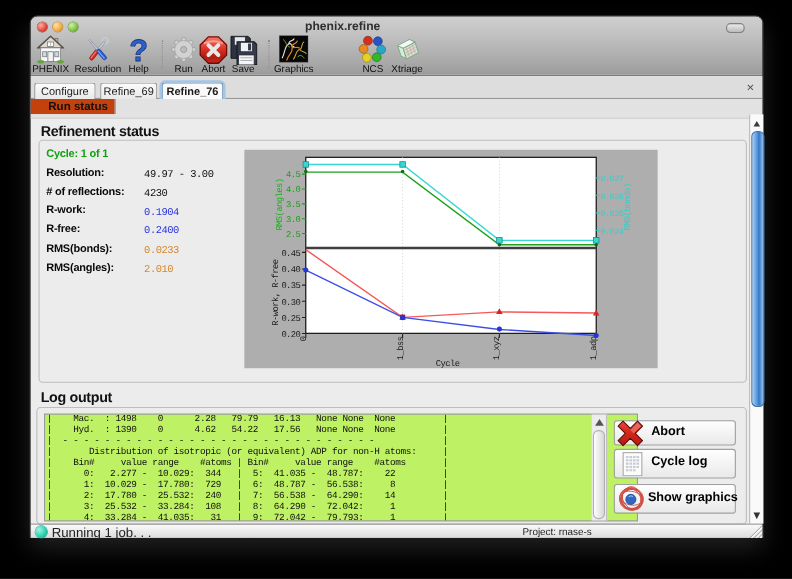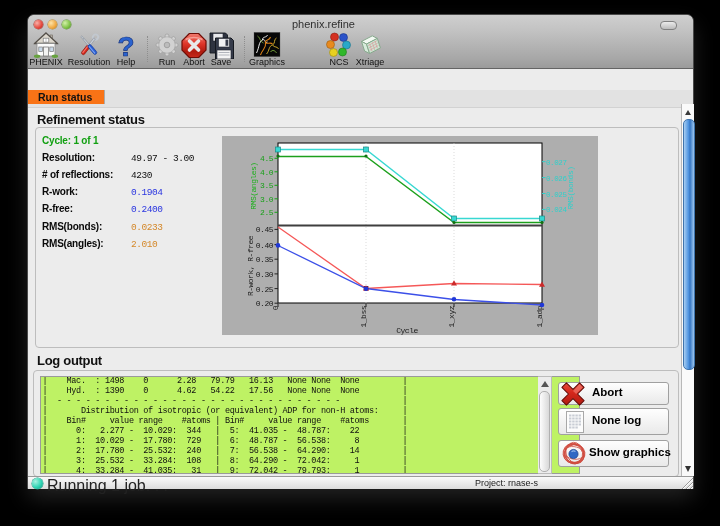--- a/index.html
+++ b/index.html
@@ -6,41 +6,41 @@
 #stage{position:relative;width:720px;height:526px;background:#000;overflow:hidden;
   font-family:"Liberation Sans",sans-serif;}
 #win{position:absolute;left:28px;top:15px;width:665px;height:473px;
   background:#ececec;border-radius:6px 6px 0 0;
   box-shadow:0 10px 22px rgba(70,70,70,0.5);outline:1px solid #4a4a4a;}
 .abs{position:absolute;}
 #chrome{position:absolute;left:0;top:0;width:665px;height:53px;
   background:linear-gradient(#cfcfcf,#c2c2c2 30%,#a7a7a7 82%,#9b9b9b);
   border-radius:6px 6px 0 0;border-bottom:1px solid #646464;}
 .tl{position:absolute;top:4.5px;width:9px;height:9px;border-radius:50%;}
-#title{position:absolute;top:3px;left:16px;width:559px;text-align:center;
-  font-size:11px;font-weight:normal;color:#303030;}
+#title{position:absolute;top:3px;left:4px;width:559px;text-align:center;
+  font-size:11px;font-weight:bold;color:#303030;}
 #loz{position:absolute;right:16px;top:6px;width:15px;height:7px;border-radius:4px;
   border:1px solid #808080;background:linear-gradient(#ebebeb,#bbbbbb);}
 .tbitem{position:absolute;top:17px;height:35px;}
 .tbitem .lab{position:absolute;bottom:0;left:50%;transform:translateX(-50%);
   font-size:9px;color:#111;white-space:nowrap;}
 .tbitem svg{position:absolute;top:0;left:50%;transform:translateX(-50%);}
 .tbsep{position:absolute;top:21px;width:0;height:26px;border-left:1px dotted #8e8e8e;}
 #tabstrip{position:absolute;left:0;top:54px;width:665px;height:21px;background:#dddddd;}
 #tabstrip .line{position:absolute;left:0;bottom:0;width:665px;height:1px;background:#989898;}
 .tab{position:absolute;bottom:0;height:14px;border:1px solid #9a9a9a;border-bottom:none;
   border-radius:3px 3px 0 0;background:linear-gradient(#fbfbfb,#e9e9e9);
   font-size:10px;color:#1a1a1a;text-align:center;line-height:15px;}
 .tabsel{background:#fafafa;font-weight:bold;border-color:#7596c0;
   box-shadow:0 0 0 2px #a6c4e4;}
 #tabx{position:absolute;right:7px;top:5.5px;font-size:9px;color:#555;}
 #rsrow{position:absolute;left:0;top:75px;width:665px;height:14px;background:#e2e2e2;}
-#rstab{position:absolute;left:0;top:0;width:66px;height:13.5px;background:#f97316;
+#rstab{position:absolute;left:0;top:0;width:66px;height:13.5px;background:#c2410c;
   border-right:1px solid #aaa;font-weight:bold;font-size:10.5px;color:#111;
-  line-height:14px;padding-left:10px;}
+  line-height:14px;padding-left:10px;text-align:center;}
 #content{position:absolute;left:0;top:89px;width:665px;height:372px;background:#ececec;}
 h2{margin:0;font-size:13px;font-weight:bold;color:#111;letter-spacing:-0.3px;}
 .gbox{position:absolute;border:1px solid #bdbdbd;border-radius:4px;}
 .statlab{position:absolute;left:14px;font-size:10px;letter-spacing:-0.2px;font-weight:bold;color:#0a0a0a;white-space:nowrap;}
 .statval{position:absolute;left:103px;font-family:"Liberation Mono",monospace;
   font-size:9.5px;letter-spacing:-0.45px;white-space:nowrap;}
 #logbox{position:absolute;left:12px;top:272px;width:498px;height:96px;background:#bef264;
   border:1px solid #9a9a9a;overflow:hidden;padding-left:40px;}
 #logpre{position:absolute;left:1.5px;top:-1.5px;margin:0;
   font-family:"Liberation Mono",monospace;font-size:8.5px;line-height:10.06px;color:#101010;
@@ -189,20 +189,27 @@
           <polygon points="6,7 10,11 10,21 6,17" fill="#d8ecdc"></polygon>
           <polygon points="10,11 22,9 22,19 10,21" fill="#cde6d4"></polygon>
         </g>
         <g transform="rotate(-18 13 13)" stroke="#d89a9a" stroke-width="0.6" fill="none">
           <path d="M11 13 L21 11 M11 15.5 L21 13.5 M11 18 L21 16"></path>
           <path d="M13 11.7 L13 19.7 M16 11.2 L16 19.2 M19 10.7 L19 18.7"></path>
         </g>
       </svg>
       <span class="lab">Xtriage</span>
     </div>
+  </div>
+  <div id="tabstrip">
+    <div class="line"></div>
+    <div class="tab" style="left:3px;width:54px;">Configure</div>
+    <div class="tab" style="left:63px;width:50px;">Refine_69</div>
+    <div class="tab tabsel" style="left:119px;width:54px;">Refine_76</div>
+    <div id="tabx">✕</div>
   </div>
   <div id="rsrow">
         <div id="rstab">Run status</div>
       </div>
   <div id="content">
     <div class="abs" style="left:0;top:0;width:665px;height:2.5px;background:#e2e2e2;border-bottom:1px solid #d2d2d2;"></div>
     <h2 style="position:absolute;left:9px;top:8px;">Refinement status</h2>
     <div class="gbox" style="left:7px;top:23px;width:642px;height:219px;"></div>
     <div class="statlab" style="top:31px;color:#12a012;">Cycle: 1 of 1</div>
     <div class="statlab" style="top:48px;">Resolution:</div>
@@ -380,21 +387,21 @@
                 <rect x="10.4" y="3.5" width="2.4" height="2"></rect>
                 <rect x="13.6" y="3.5" width="2.4" height="2"></rect>
           </g>
           <g transform="translate(0 12)">
             <rect x="4" y="3.5" width="2.4" height="2"></rect>
                 <rect x="7.2" y="3.5" width="2.4" height="2"></rect>
                 <rect x="10.4" y="3.5" width="2.4" height="2"></rect>
           </g>
         </g>
       </svg>
-      <span class="abs" style="left:33px;top:5px;">None log</span>
+      <span class="abs" style="left:33px;top:5px;">Cycle log</span>
     </div>
     <div class="btn" style="top:336px;height:25px;">
       <svg width="26" height="25" viewBox="0 0 26 25" style="left:2px;top:0px;">
         <g stroke="#cc3a2c" stroke-width="0.8" fill="none" opacity="0.9">
           <ellipse cx="13" cy="12.5" rx="11" ry="10.2" transform="rotate(14 13 12.5)"></ellipse>
           <ellipse cx="12.6" cy="12.8" rx="10.2" ry="8.8" transform="rotate(-28 13 12.5)"></ellipse>
           <ellipse cx="13.4" cy="12.2" rx="10.8" ry="7.8" transform="rotate(52 13 12.5)"></ellipse>
           <ellipse cx="13" cy="12.9" rx="9.2" ry="9.9" transform="rotate(-62 13 12.5)"></ellipse>
           <ellipse cx="12.7" cy="12.3" rx="10.9" ry="8.4" transform="rotate(86 13 12.5)"></ellipse>
           <ellipse cx="13.3" cy="12.6" rx="9.7" ry="9.2" transform="rotate(-12 13 12.5)"></ellipse>
@@ -407,21 +414,21 @@
       <span class="abs" style="left:30px;top:5px;">Show graphics</span>
     </div>
   </div>
   <div id="vscroll">
     <div class="abs" style="left:3px;top:6px;width:0;height:0;border-left:3.2px solid transparent;border-right:3.2px solid transparent;border-bottom:5.5px solid #3a3a3a;"></div>
     <div id="vthumb"></div>
     <div class="abs" style="left:2.5px;bottom:4px;width:0;height:0;border-left:3.5px solid transparent;border-right:3.5px solid transparent;border-top:6px solid #333;"></div>
   </div>
   <div id="sbar">
     <div class="abs" style="left:4px;top:0.5px;width:11px;height:11px;border-radius:50%;background:radial-gradient(circle at 3.5px 3.5px,#a6f2e0,#2fd4b4 55%,#14917a);box-shadow:0 0 0 0.5px #169a81;"></div>
-    <div class="abs" style="left:19px;top:0px;font-size:16px;">Running 1 job. . .</div>
+    <div class="abs" style="left:19px;top:0px;font-size:12px;">Running 1 job. . .</div>
     <div class="abs" style="left:447px;top:1px;font-size:9px;">Project: rnase-s</div>
     <svg class="abs" style="right:0;bottom:0;" width="14" height="12" viewBox="0 0 14 12">
       <g stroke="#9a9a9a" stroke-width="1">
         <line x1="3" y1="12" x2="14" y2="1"></line>
         <line x1="7" y1="12" x2="14" y2="5"></line>
         <line x1="11" y1="12" x2="14" y2="9"></line>
       </g>
       <g stroke="#fdfdfd" stroke-width="1">
         <line x1="4" y1="12" x2="14" y2="2"></line>
         <line x1="8" y1="12" x2="14" y2="6"></line>

